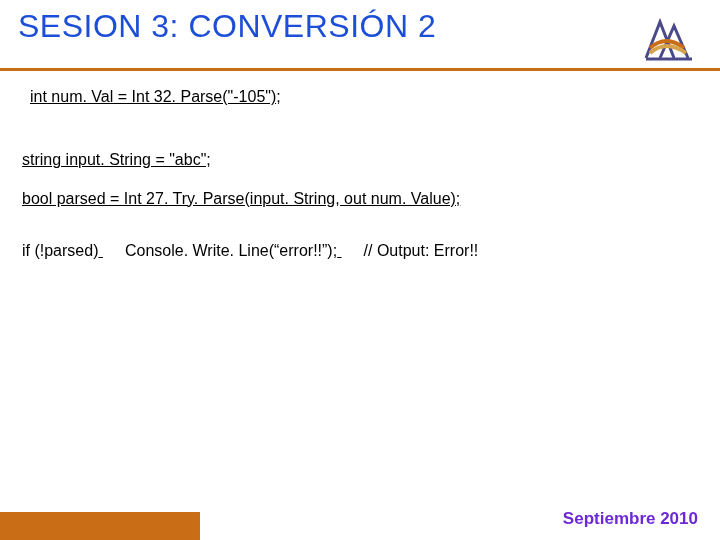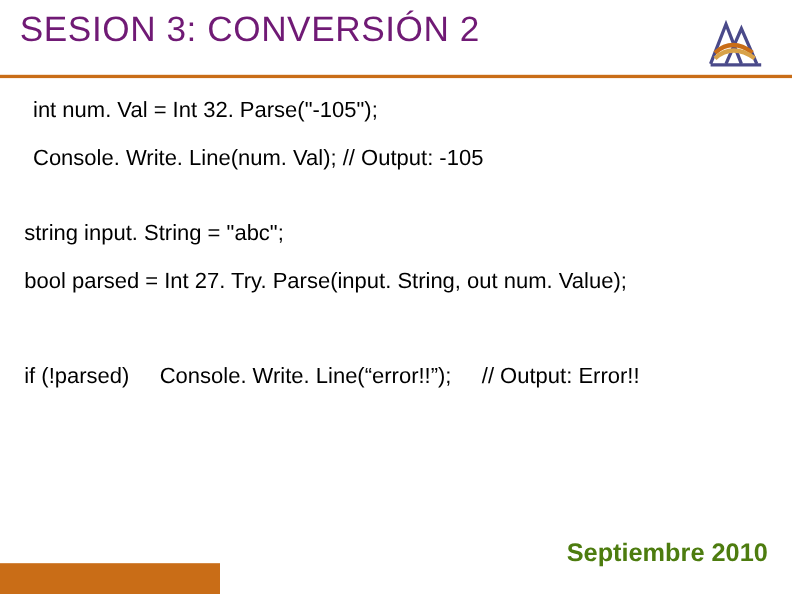--- a/index.html
+++ b/index.html
@@ -14,43 +14,44 @@
   .header {
     display: flex;
     align-items: flex-start;
     justify-content: space-between;
     padding: 8px 18px 4px 18px;
     border-bottom: 3px solid #c96d17;
   }
   .title {
     font-size: 32px;
     font-weight: 400;
-    color: #701a75;
+    color: #1d4ed8;
     letter-spacing: 0.5px;
   }
   .logo {
     width: 62px;
     height: 56px;
     position: relative;
     flex-shrink: 0;
   }
   .content {
     padding: 14px 20px 0 30px;
     color: #000;
   }
   .line {
-    font-size: 20px;
+    font-size: 16px;
     line-height: 1.3;
     margin-bottom: 18px;
+    text-decoration: underline;
   }
   .sp1 { margin-top: 2px; }
   .sp2 { margin-top: 42px; margin-left: -8px; }
   .sp3 { margin-left: -8px; }
   .sp4 { margin-left: -8px; }
-  .sp5 { margin-left: -8px; margin-top: 60px; }
+  .sp5 { margin-left: -8px; margin-top: 32px; }
   .seg { display: inline-block; }
   .gap-a { margin-left: 22px; }
   .gap-b { margin-left: 22px; }
   .footer {
     position: absolute;
     left: 0;
     right: 0;
     bottom: 0;
     height: 32px;
   }
@@ -58,45 +59,44 @@
     position: absolute;
     left: 0;
     bottom: 0;
     width: 200px;
     height: 28px;
     background: #c96d17;
   }
   .footer-date {
     position: absolute;
     right: 22px;
-    bottom: 24px;
-    font-size: 23px;
+    bottom: 11px;
+    font-size: 17px;
     font-weight: 700;
-    color: #4d7c0f;
+    color: #6d28d9;
   }
 </style>
 </head>
 <body>
 
 <div class="header">
   <div class="title">SESION 3: CONVERSIÓN 2</div>
   <div class="logo">
     <svg viewBox="0 0 62 56" width="62" height="56">
       <polyline points="6,50 20,14 34,50" fill="none" stroke="#4a4a8a" stroke-width="3"></polyline>
       <polyline points="20,50 34,18 48,50" fill="none" stroke="#4a4a8a" stroke-width="3"></polyline>
       <path d="M10,40 Q26,26 44,40" fill="none" stroke="#c96d17" stroke-width="4"></path>
       <path d="M10,45 Q26,31 46,45" fill="none" stroke="#d8a24a" stroke-width="4"></path>
       <line x1="6" y1="51" x2="52" y2="51" stroke="#4a4a8a" stroke-width="3"></line>
     </svg>
   </div>
 </div>
 
 <div class="content">
   <div class="line sp1">int num. Val = Int 32. Parse("-105");</div>
-  <div class="line">Console. Write. Line(num. Val); // Output: -105</div>
 
   <div class="line sp2">string input. String = "abc";</div>
   <div class="line sp4">bool parsed = Int 27. Try. Parse(input. String, out num. Value);</div>
 
   <div class="line sp5">
     <span class="seg">if (!parsed)</span>
     <span class="seg gap-a">Console. Write. Line(“error!!”);</span>
     <span class="seg gap-b">// Output: Error!!</span>
   </div>
 </div>

